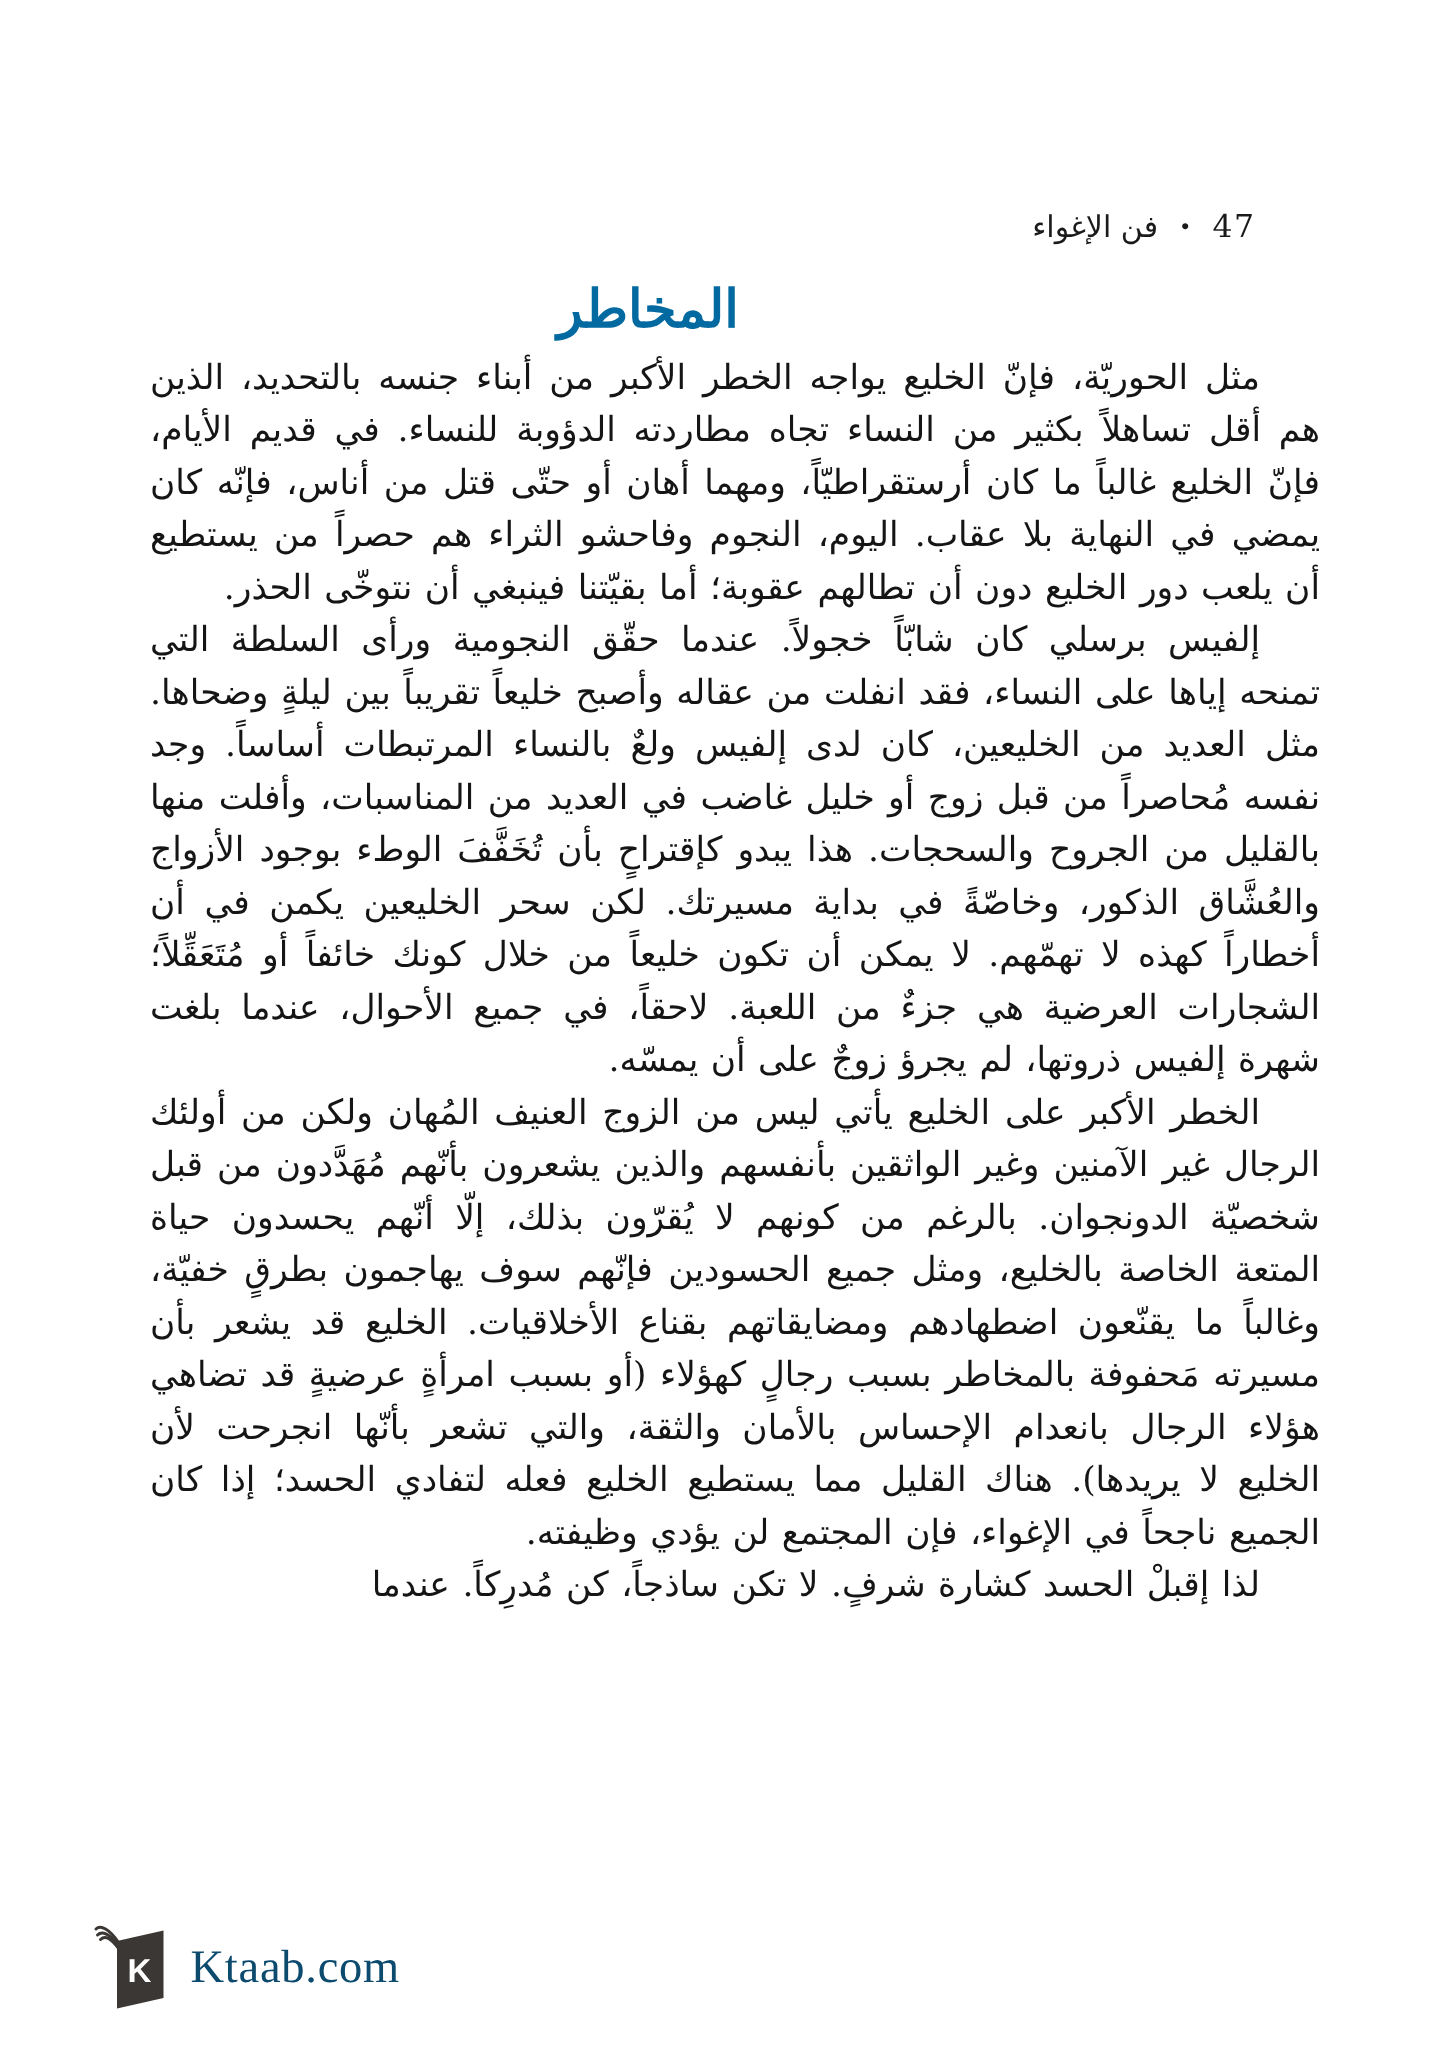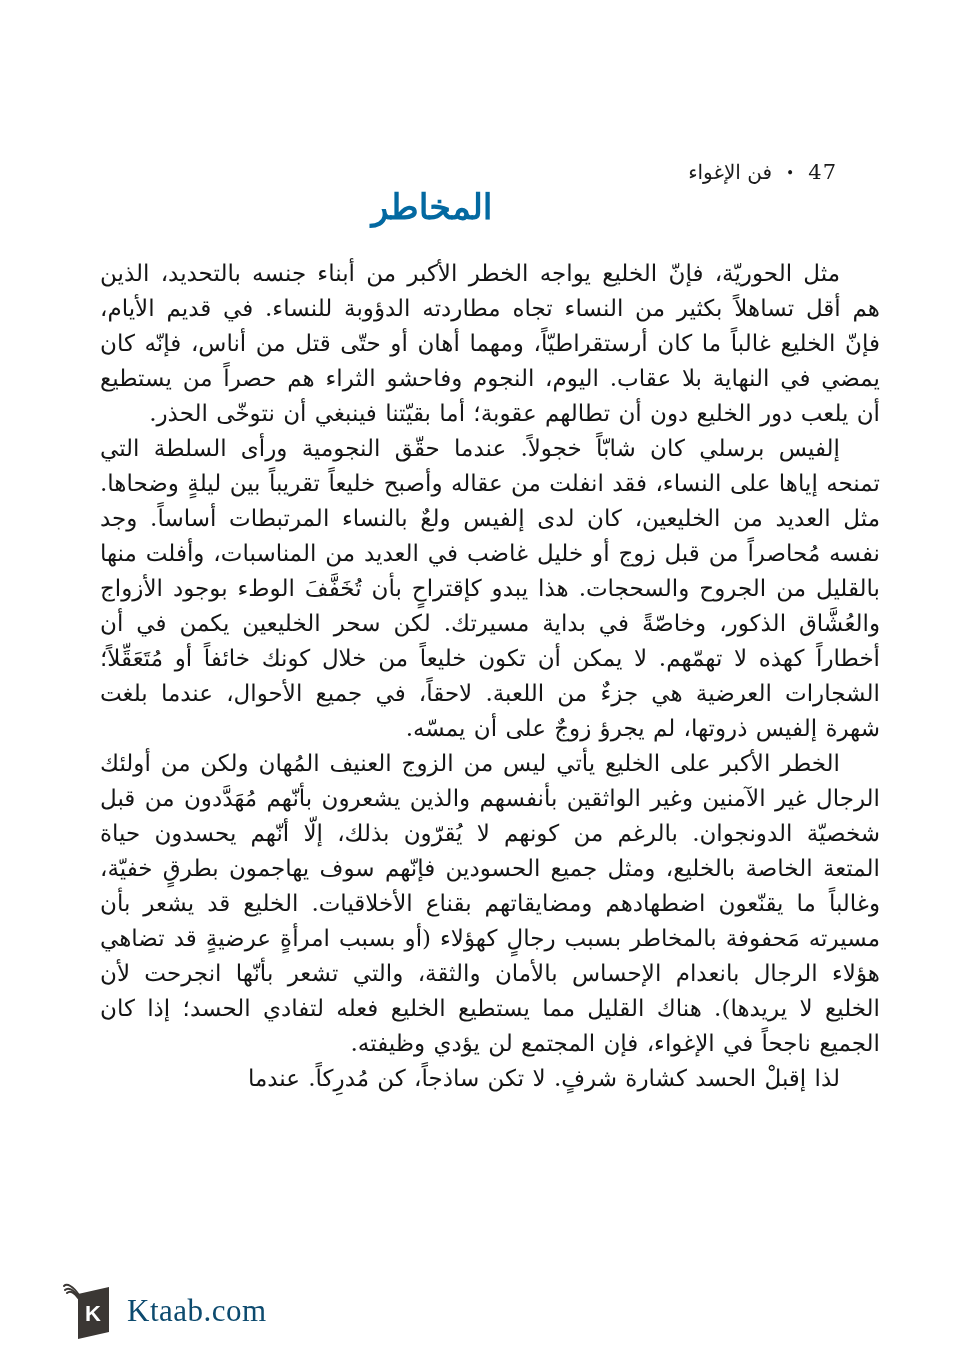--- a/index.html
+++ b/index.html
@@ -20,21 +20,20 @@
   .running-head {
     position: absolute;
     top: 139px;
     right: 118px;
     display: flex;
     align-items: center;
     direction: ltr;
     gap: 14px;
     font-size: 20px;
     color: #1a1a1a;
-    margin-top: 21px;
   }
   .running-head .book-title {
     font-size: 20px;
   }
   .running-head .bullet {
     font-size: 14px;
     line-height: 1;
     transform: translateY(1px);
   }
   .running-head .page-num {
@@ -52,21 +51,21 @@
     margin: 183px 0 0 0;
     position: relative;
     left: -58px;
     text-align: center;
     font-size: 35px;
     line-height: 47px;
     font-weight: bold;
     color: #0369a1;
   }
   .body-text {
-    margin-top: 26px;
+    margin-top: 5px;
     direction: rtl;
   }
   .body-text p {
     margin: 0;
     font-size: 23px;
     line-height: 35px;
     text-align: justify;
     text-align-last: right;
     text-indent: 40px;
     word-spacing: 1px;

